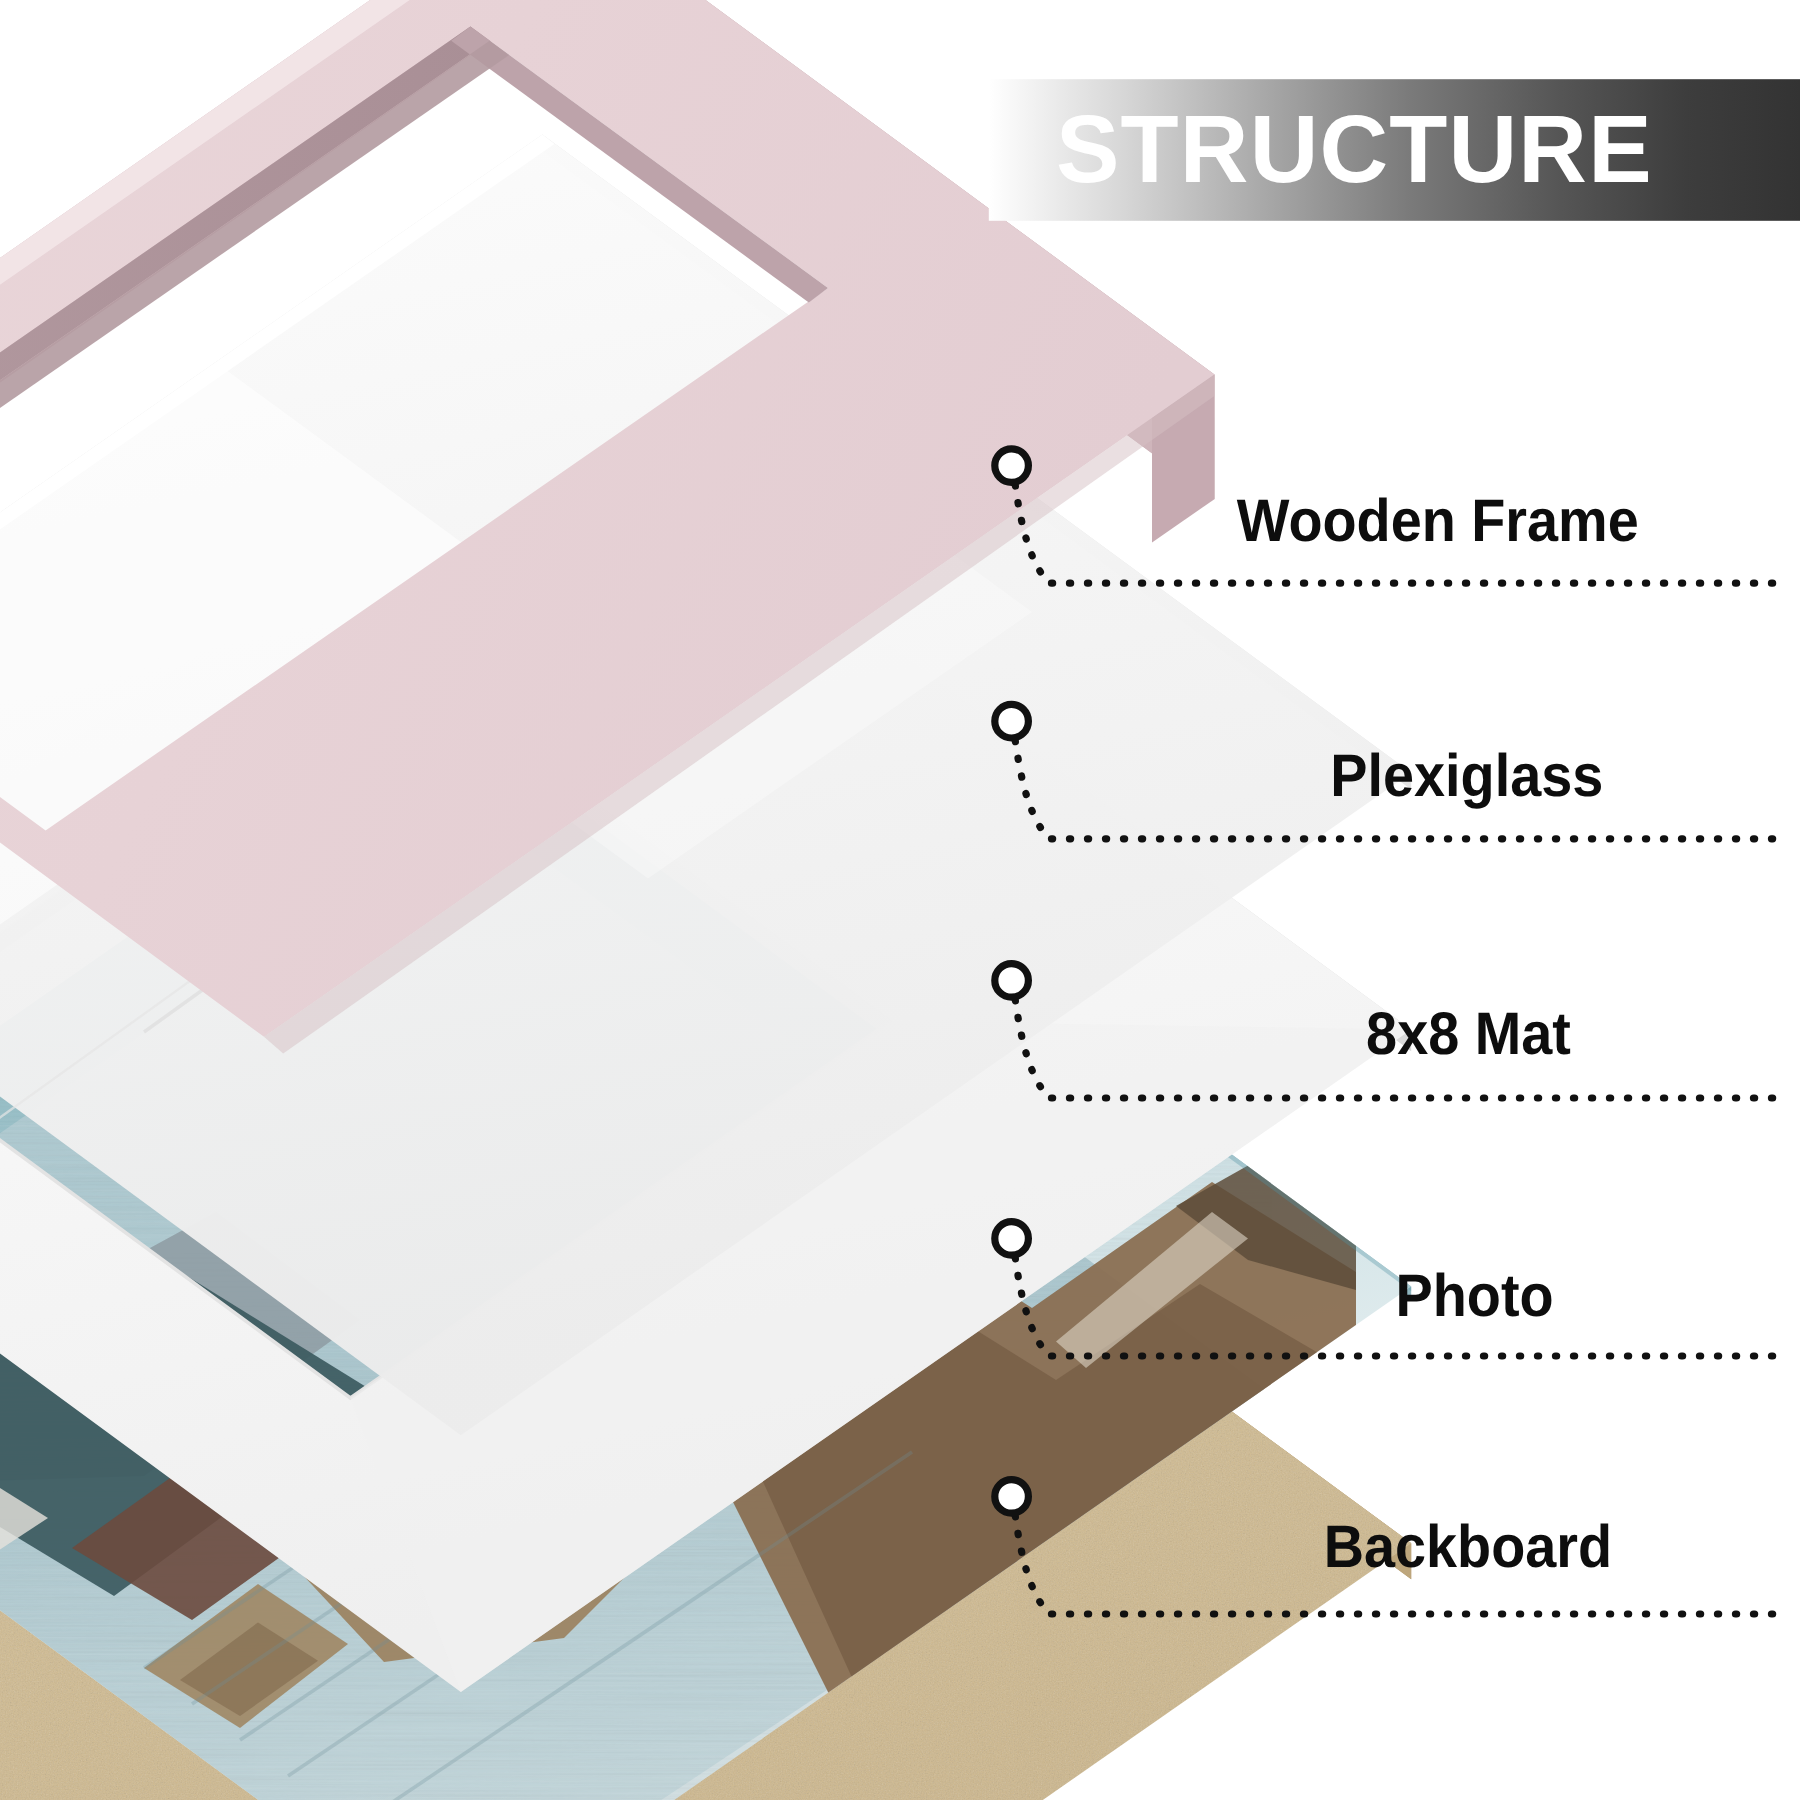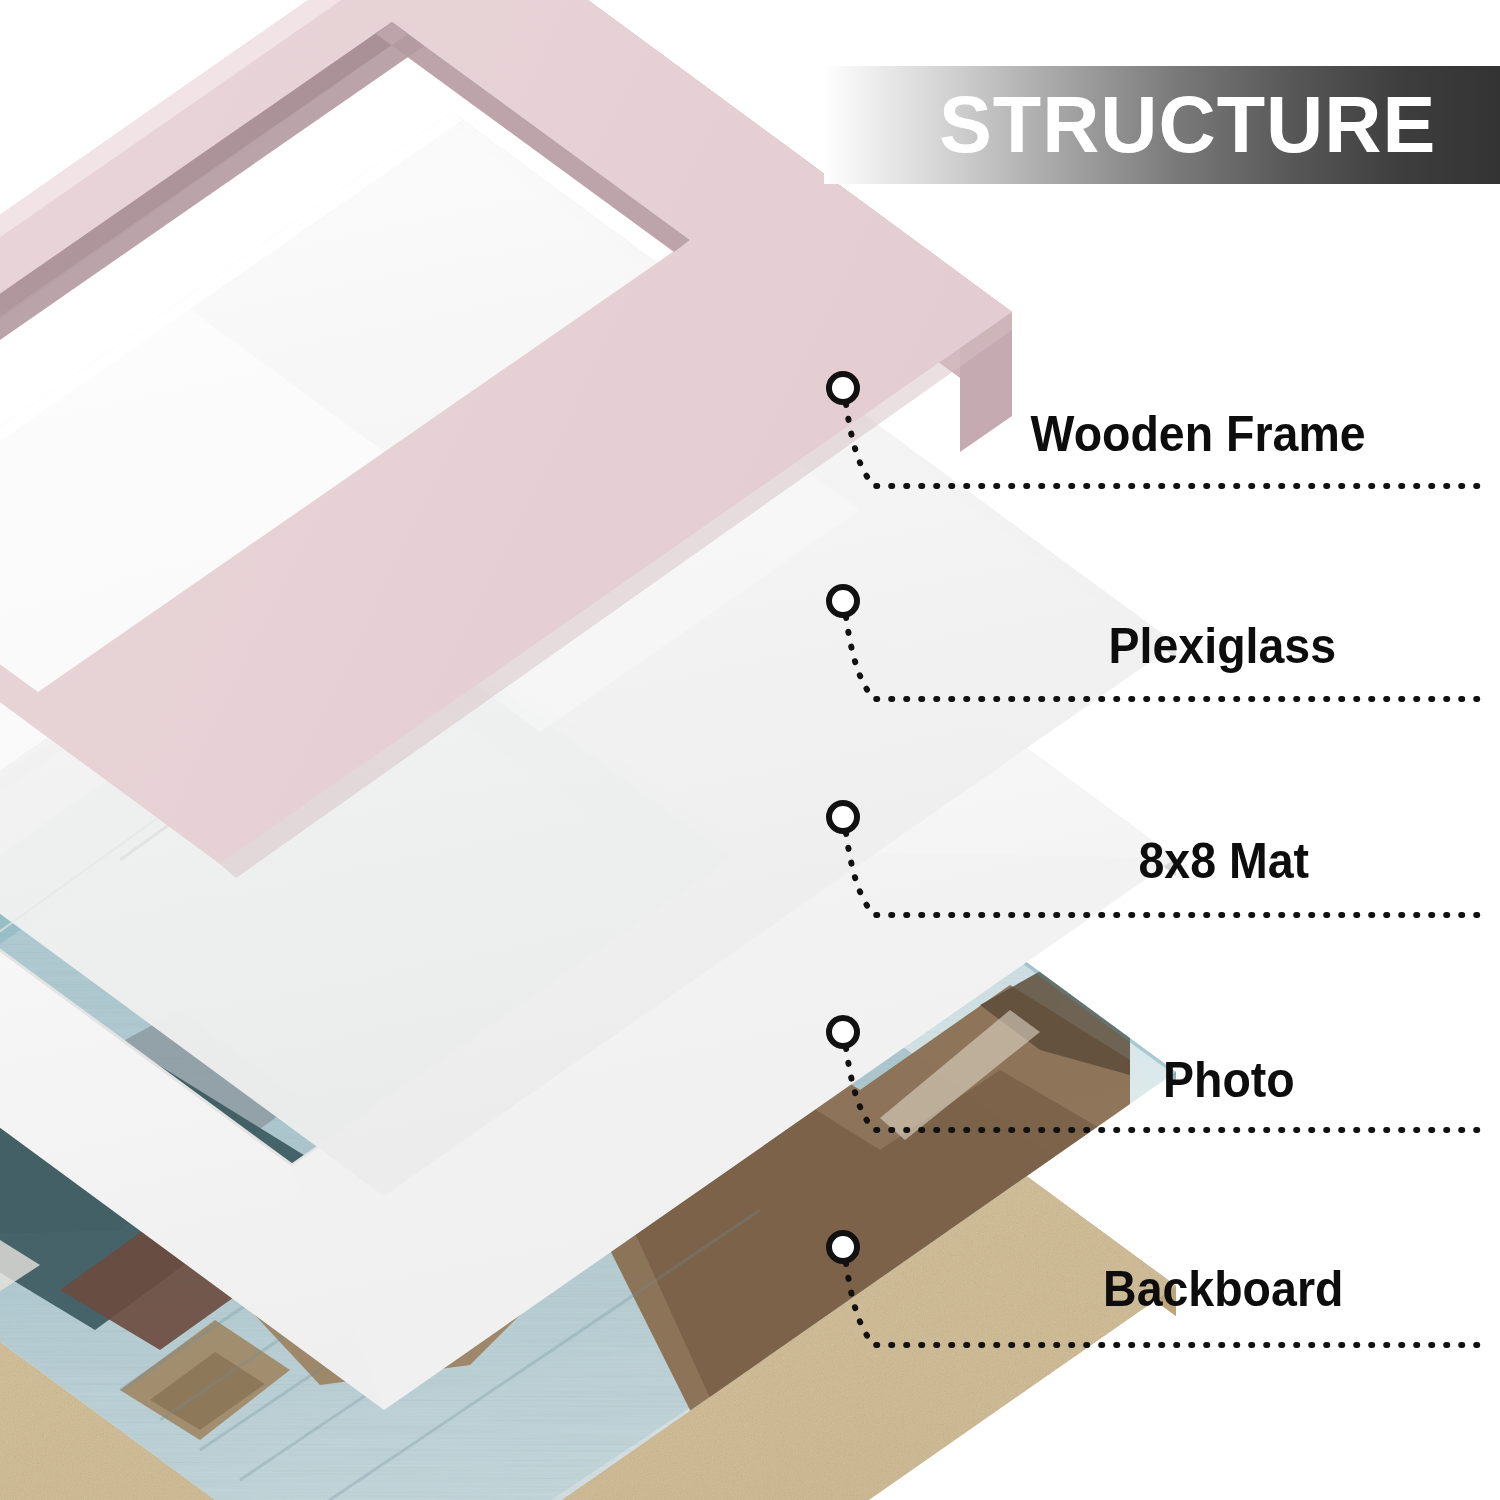--- a/index.html
+++ b/index.html
@@ -33,21 +33,21 @@
 
   
   #banner {
     position: absolute;
     left: 824px;
     top: 66px;
     width: 676px;
     height: 118px;
     display: flex;
     align-items: center;
-    justify-content: center;
+    justify-content: flex-start;
     background: linear-gradient(to right,
                 #ffffff 0%,
                 #f0f0f0 6%,
                 #d8d8d8 16%,
                 #a8a8a8 34%,
                 #7a7a7a 52%,
                 #565656 70%,
                 #3d3d3d 86%,
                 #333333 100%);
   }

